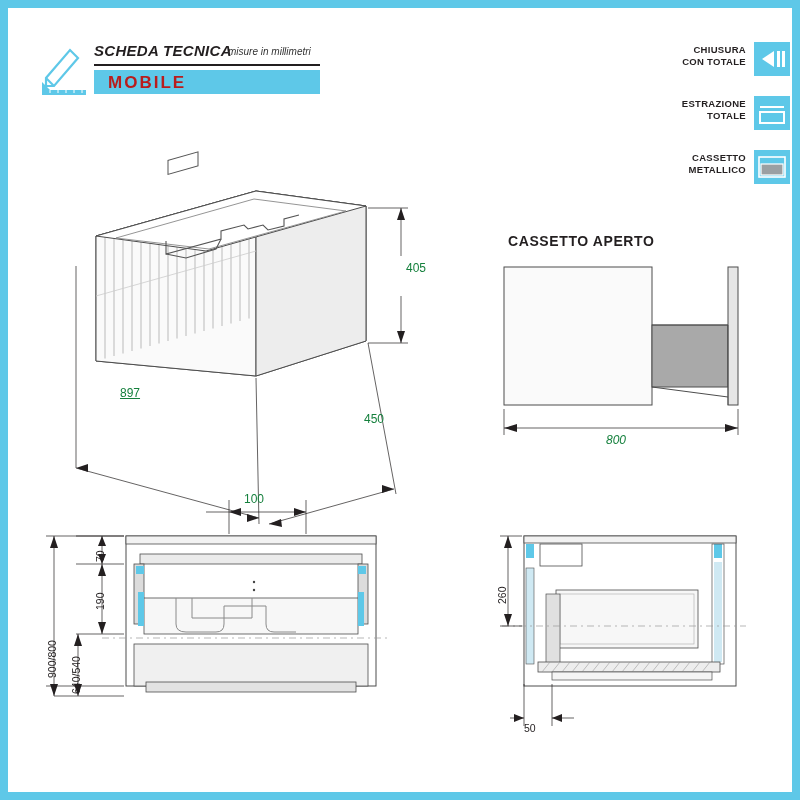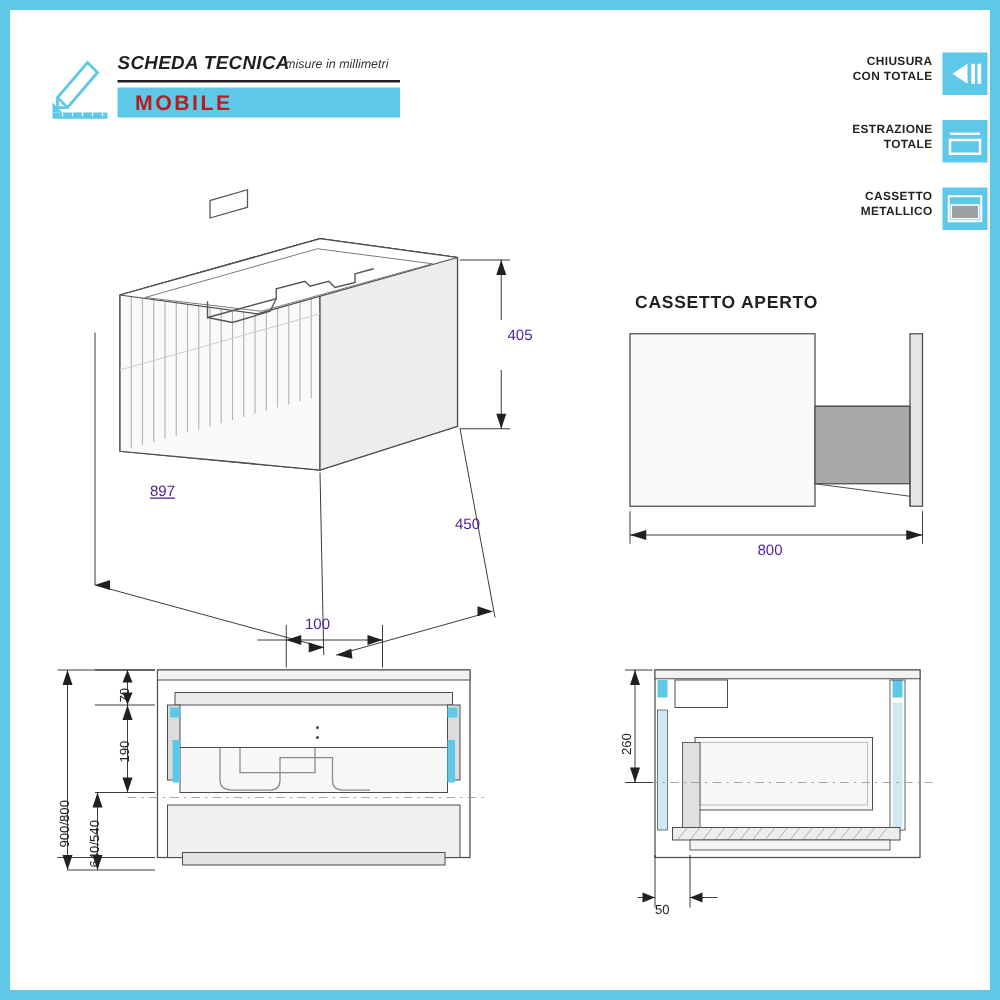--- a/index.html
+++ b/index.html
@@ -46,21 +46,21 @@
   .leg-txt{
     position:absolute;right:44px;top:2px;width:100px;text-align:right;
     font-size:9.5px;font-weight:bold;line-height:12px;letter-spacing:.3px;
   }
   .leg-ico{
     position:absolute;right:0;top:0;width:36px;height:34px;background:#5ec8e8;
   }
 
   
   svg{position:absolute;left:0;top:0;overflow:visible;}
-  .lbl{position:absolute;font-size:12px;color:#4c1d95;white-space:nowrap;text-align:right;}
+  .lbl{position:absolute;font-size:12px;color:#15803d;white-space:nowrap;text-align:right;}
   .lbl-sm{position:absolute;font-size:10.5px;color:#231f20;white-space:nowrap;}
   .rot{transform:rotate(-90deg);transform-origin:left top;}
   .sect-title{position:absolute;font-size:14px;font-weight:bold;letter-spacing:.6px;}
 </style>
 </head>
 <body>
 
 <div class="page">
  <div class="inner">
 
@@ -200,21 +200,21 @@
       <line x1="166" y1="166" x2="242" y2="176" stroke="#4d4d4d" stroke-width="1"></line>
       <line x1="166" y1="104" x2="242" y2="104" stroke="#4d4d4d" stroke-width="0.8"></line>
       <line x1="242" y1="104" x2="242" y2="184" stroke="#4d4d4d" stroke-width="0.8"></line>
 
       <line x1="18" y1="188" x2="18" y2="214" stroke="#231f20" stroke-width="0.7"></line>
       <line x1="252" y1="188" x2="252" y2="214" stroke="#231f20" stroke-width="0.7"></line>
       <line x1="18" y1="207" x2="252" y2="207" stroke="#231f20" stroke-width="0.7"></line>
       <polygon points="18,207 31,203 31,211" fill="#231f20"></polygon>
       <polygon points="252,207 239,203 239,211" fill="#231f20"></polygon>
     </svg>
-    <div class="lbl" style="left:120px;top:212px;">800</div>
+    <div class="lbl" style="left:120px;top:212px;font-style:italic;">800</div>
   </div>
 
   <div style="position:absolute;left:0px;top:470px;width:400px;height:290px;">
     <svg width="400" height="290">
 
       <rect x="110" y="50" width="250" height="150" fill="#ffffff" stroke="#4d4d4d" stroke-width="1"></rect>
 
       <rect x="110" y="50" width="250" height="8" fill="#f2f2f2" stroke="#4d4d4d" stroke-width="0.8"></rect>
 
       <rect x="124" y="68" width="222" height="10" fill="#ebebeb" stroke="#4d4d4d" stroke-width="0.8"></rect>

